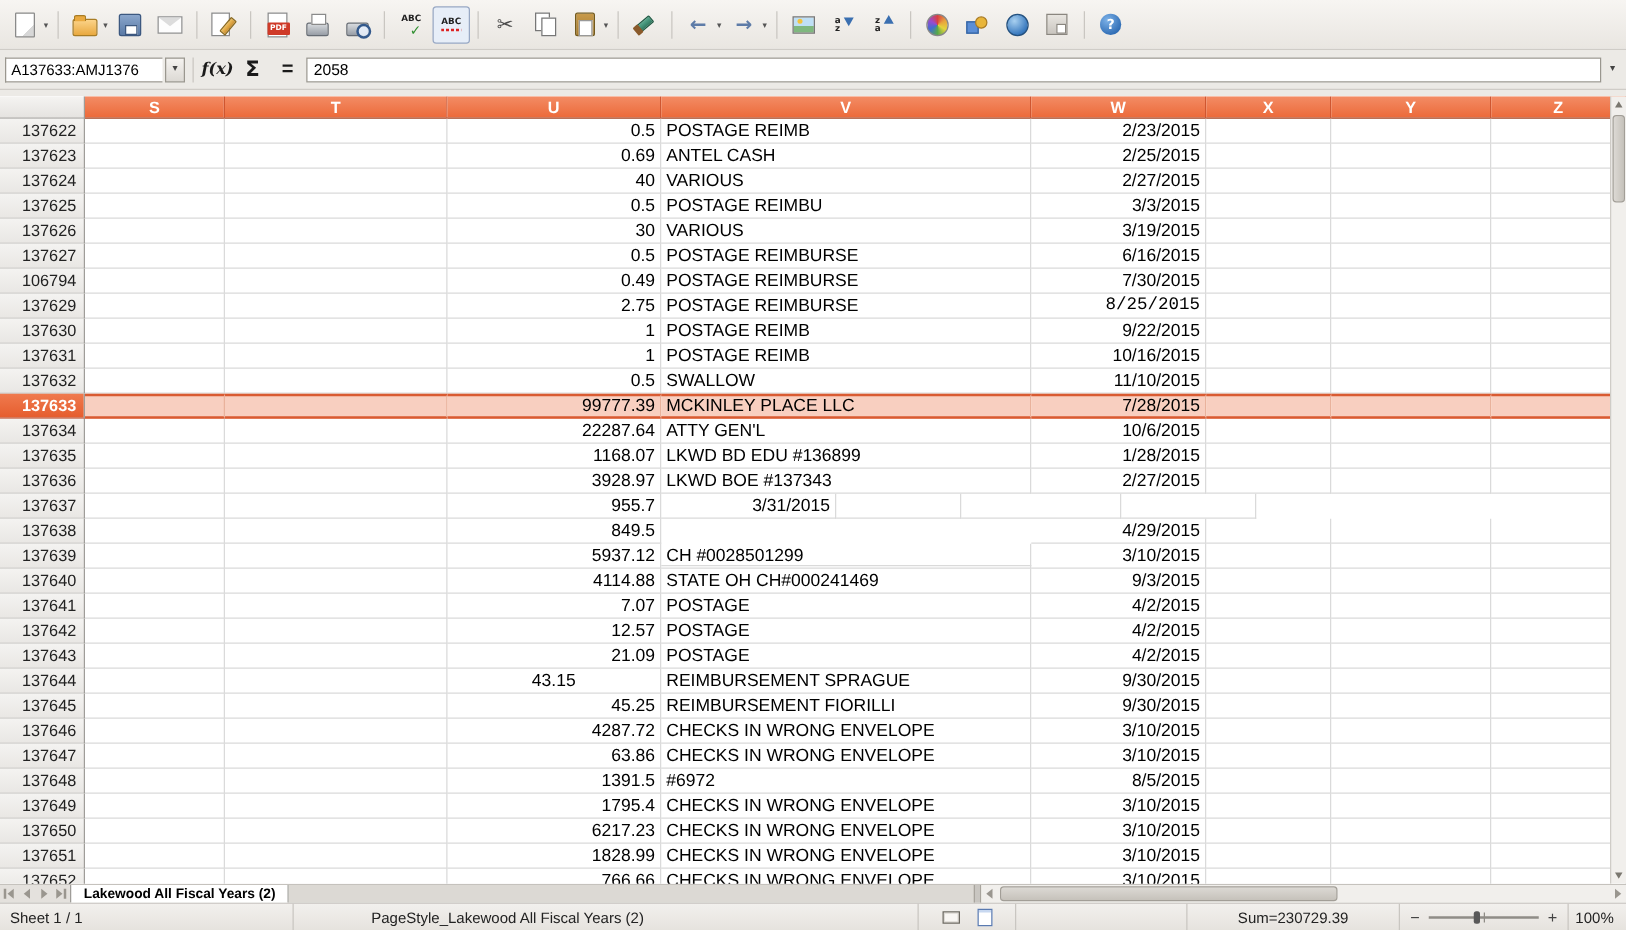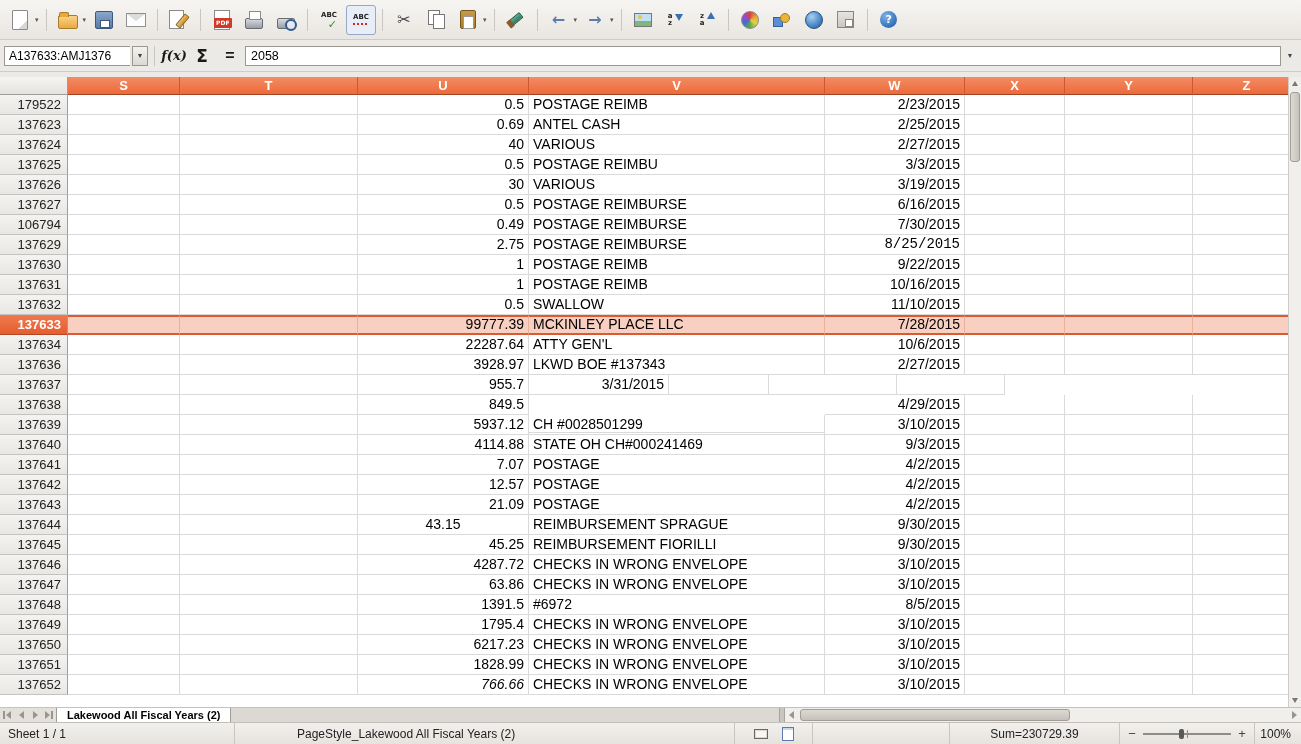--- a/index.html
+++ b/index.html
@@ -245,21 +245,21 @@
         <div class="colhdr" style="width: 178px;">T</div>
         <div class="colhdr" style="width: 171px;">U</div>
         <div class="colhdr" style="width: 296px;">V</div>
         <div class="colhdr" style="width: 140px;">W</div>
         <div class="colhdr" style="width: 100px;">X</div>
         <div class="colhdr" style="width: 128px;">Y</div>
         <div class="colhdr" style="width: 108px;">Z</div>
       </div>
     <div>
         <div class="grow">
-          <div class="rowhdr">179522</div>
+          <div class="rowhdr">137622</div>
           <div class="cell" style="width: 112px;"></div>
           <div class="cell" style="width: 178px;"></div>
           <div class="cell al-r" style="width: 171px;">0.5</div>
           <div class="cell" style="width: 296px;">POSTAGE REIMB</div>
           <div class="cell al-r" style="width: 140px;">2/23/2015</div>
           <div class="cell" style="width: 100px;"></div>
           <div class="cell" style="width: 128px;"></div>
           <div class="cell" style="width: 108px;"></div>
         </div>
         <div class="grow">
@@ -388,20 +388,31 @@
           <div class="cell" style="width: 112px;"></div>
           <div class="cell" style="width: 178px;"></div>
           <div class="cell al-r" style="width: 171px;">22287.64</div>
           <div class="cell" style="width: 296px;">ATTY GEN'L</div>
           <div class="cell al-r" style="width: 140px;">10/6/2015</div>
           <div class="cell" style="width: 100px;"></div>
           <div class="cell" style="width: 128px;"></div>
           <div class="cell" style="width: 108px;"></div>
         </div>
         <div class="grow">
+          <div class="rowhdr">137635</div>
+          <div class="cell" style="width: 112px;"></div>
+          <div class="cell" style="width: 178px;"></div>
+          <div class="cell al-r" style="width: 171px;">1168.07</div>
+          <div class="cell" style="width: 296px;">LKWD BD EDU #136899</div>
+          <div class="cell al-r" style="width: 140px;">1/28/2015</div>
+          <div class="cell" style="width: 100px;"></div>
+          <div class="cell" style="width: 128px;"></div>
+          <div class="cell" style="width: 108px;"></div>
+        </div>
+        <div class="grow">
           <div class="rowhdr">137636</div>
           <div class="cell" style="width: 112px;"></div>
           <div class="cell" style="width: 178px;"></div>
           <div class="cell al-r" style="width: 171px;">3928.97</div>
           <div class="cell" style="width: 296px;">LKWD BOE #137343</div>
           <div class="cell al-r" style="width: 140px;">2/27/2015</div>
           <div class="cell" style="width: 100px;"></div>
           <div class="cell" style="width: 128px;"></div>
           <div class="cell" style="width: 108px;"></div>
         </div>
@@ -566,21 +577,21 @@
           <div class="cell" style="width: 296px;">CHECKS IN WRONG ENVELOPE</div>
           <div class="cell al-r" style="width: 140px;">3/10/2015</div>
           <div class="cell" style="width: 100px;"></div>
           <div class="cell" style="width: 128px;"></div>
           <div class="cell" style="width: 108px;"></div>
         </div>
         <div class="grow">
           <div class="rowhdr">137652</div>
           <div class="cell" style="width: 112px;"></div>
           <div class="cell" style="width: 178px;"></div>
-          <div class="cell al-r" style="width: 171px; font-style: italic;">766.66</div>
+          <div class="cell al-r" style="width: 171px;">766.66</div>
           <div class="cell" style="width: 296px;">CHECKS IN WRONG ENVELOPE</div>
           <div class="cell al-r" style="width: 140px;">3/10/2015</div>
           <div class="cell" style="width: 100px;"></div>
           <div class="cell" style="width: 128px;"></div>
           <div class="cell" style="width: 108px;"></div>
         </div>
       </div>
     <div class="vsb">
       <div class="varr up">
         <div class="tri-up"></div>

